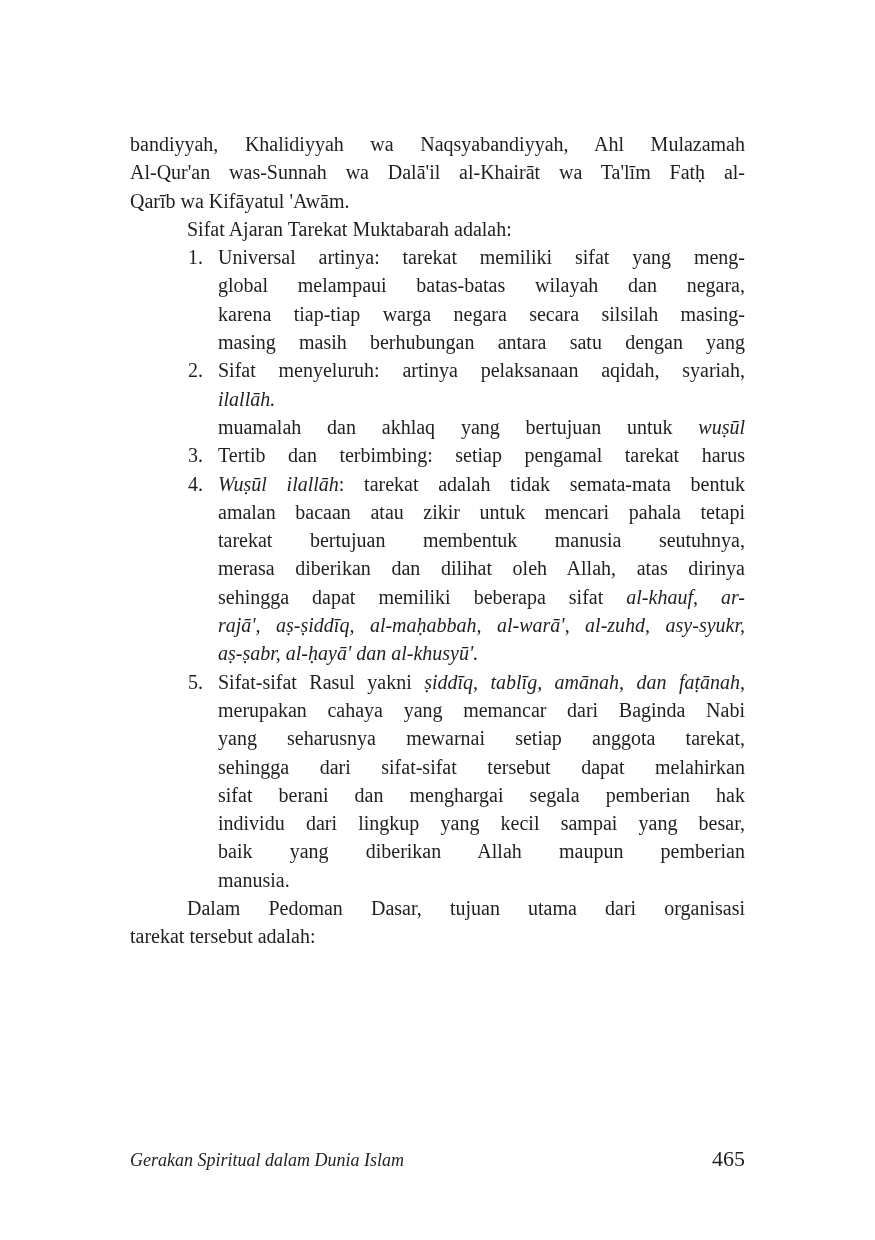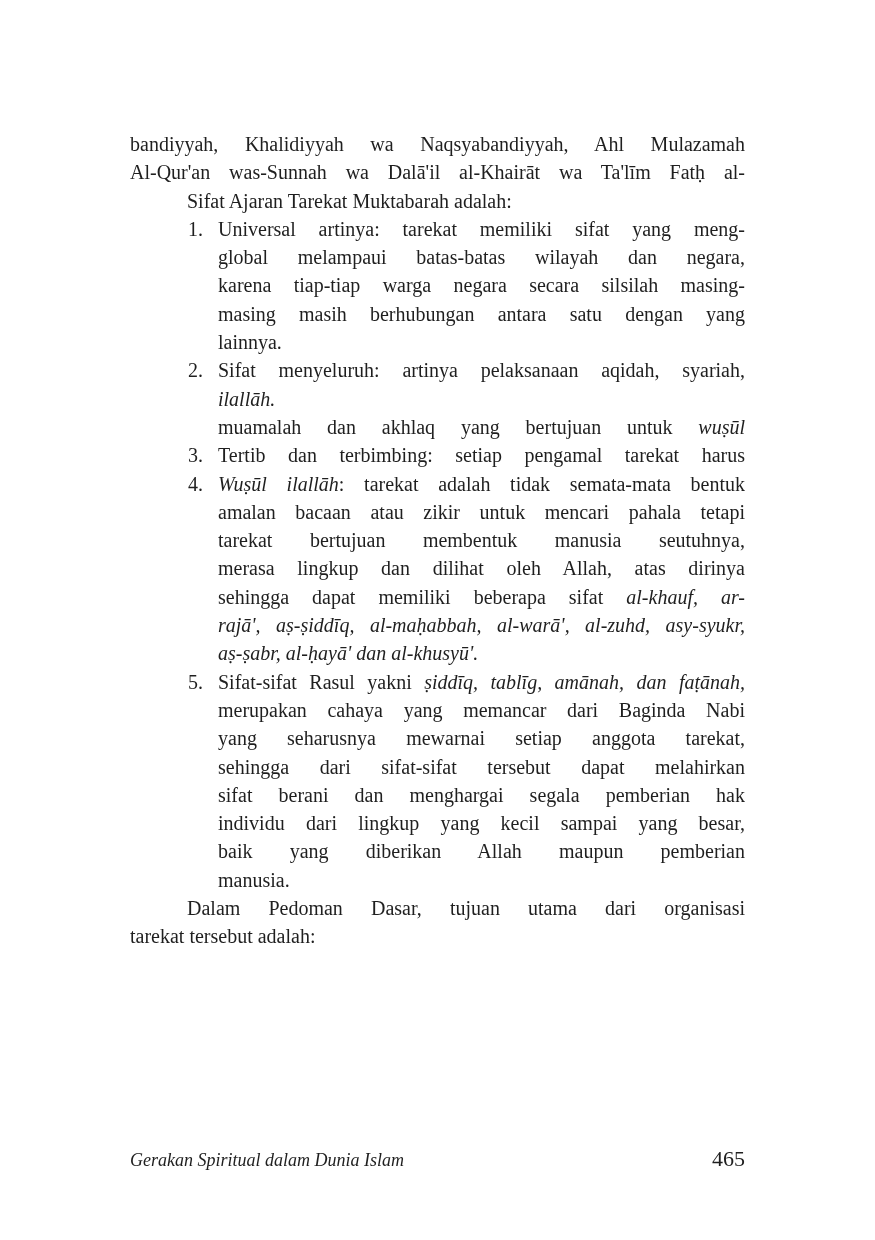--- a/index.html
+++ b/index.html
@@ -72,32 +72,32 @@
   }
 </style>
 </head>
 <body style="background: rgb(255, 255, 255); color: rgb(31, 31, 31);">
 
 <div class="page">
   <main class="text-body">
       <div class="para">
         <div class="line"><span>bandiyyah, Khalidiyyah wa Naqsyabandiyyah, Ahl Mulazamah</span></div>
         <div class="line"><span>Al-Qur'an was-Sunnah wa Dalā'il al-Khairāt wa Ta'līm Fatḥ al-</span></div>
+        <div class="line last"><span>Qarīb wa Kifāyatul 'Awām.</span></div>
       </div>
       <div class="para indent">
         <div class="line last"><span>Sifat Ajaran Tarekat Muktabarah adalah:</span></div>
       </div>
       <div class="list-item">
         <div class="li-num">1.</div>
         <div class="li-text">
           <div class="line"><span>Universal artinya: tarekat memiliki sifat yang meng-</span></div>
           <div class="line"><span>global melampaui batas-batas wilayah dan negara,</span></div>
           <div class="line"><span>karena tiap-tiap warga negara secara silsilah masing-</span></div>
           <div class="line"><span>masing masih berhubungan antara satu dengan yang</span></div>
-          <div class="line last"><span>lainnya.</span></div>
         </div>
       </div>
       <div class="list-item">
         <div class="li-num">2.</div>
         <div class="li-text">
           <div class="line"><span>Sifat menyeluruh: artinya pelaksanaan aqidah, syariah,</span></div>
           <div class="line last"><em>ilallāh.</em></div>
           <div class="line"><span>muamalah dan akhlaq yang bertujuan untuk </span><em>wuṣūl</em></div>
         </div>
       </div>
@@ -106,21 +106,21 @@
         <div class="li-text">
           <div class="line"><span>Tertib dan terbimbing: setiap pengamal tarekat harus</span></div>
         </div>
       </div>
       <div class="list-item">
         <div class="li-num">4.</div>
         <div class="li-text">
           <div class="line"><em>Wuṣūl ilallāh</em><span>: tarekat adalah tidak semata-mata bentuk</span></div>
           <div class="line"><span>amalan bacaan atau zikir untuk mencari pahala tetapi</span></div>
           <div class="line"><span>tarekat bertujuan membentuk manusia seutuhnya,</span></div>
-          <div class="line"><span>merasa lingkup dan dilihat oleh Allah, atas dirinya</span></div>
+          <div class="line"><span>merasa diberikan dan dilihat oleh Allah, atas dirinya</span></div>
           <div class="line"><span>sehingga dapat memiliki beberapa sifat </span><em>al-khauf, ar-</em></div>
           <div class="line"><em>rajā', aṣ-ṣiddīq, al-maḥabbah, al-warā', al-zuhd, asy-syukr,</em></div>
           <div class="line last"><em>aṣ-ṣabr, al-ḥayā' dan al-khusyū'.</em></div>
         </div>
       </div>
       <div class="list-item">
         <div class="li-num">5.</div>
         <div class="li-text">
           <div class="line"><span>Sifat-sifat Rasul yakni </span><em>ṣiddīq, tablīg, amānah, dan faṭānah,</em></div>
           <div class="line"><span>merupakan cahaya yang memancar dari Baginda Nabi</span></div>

